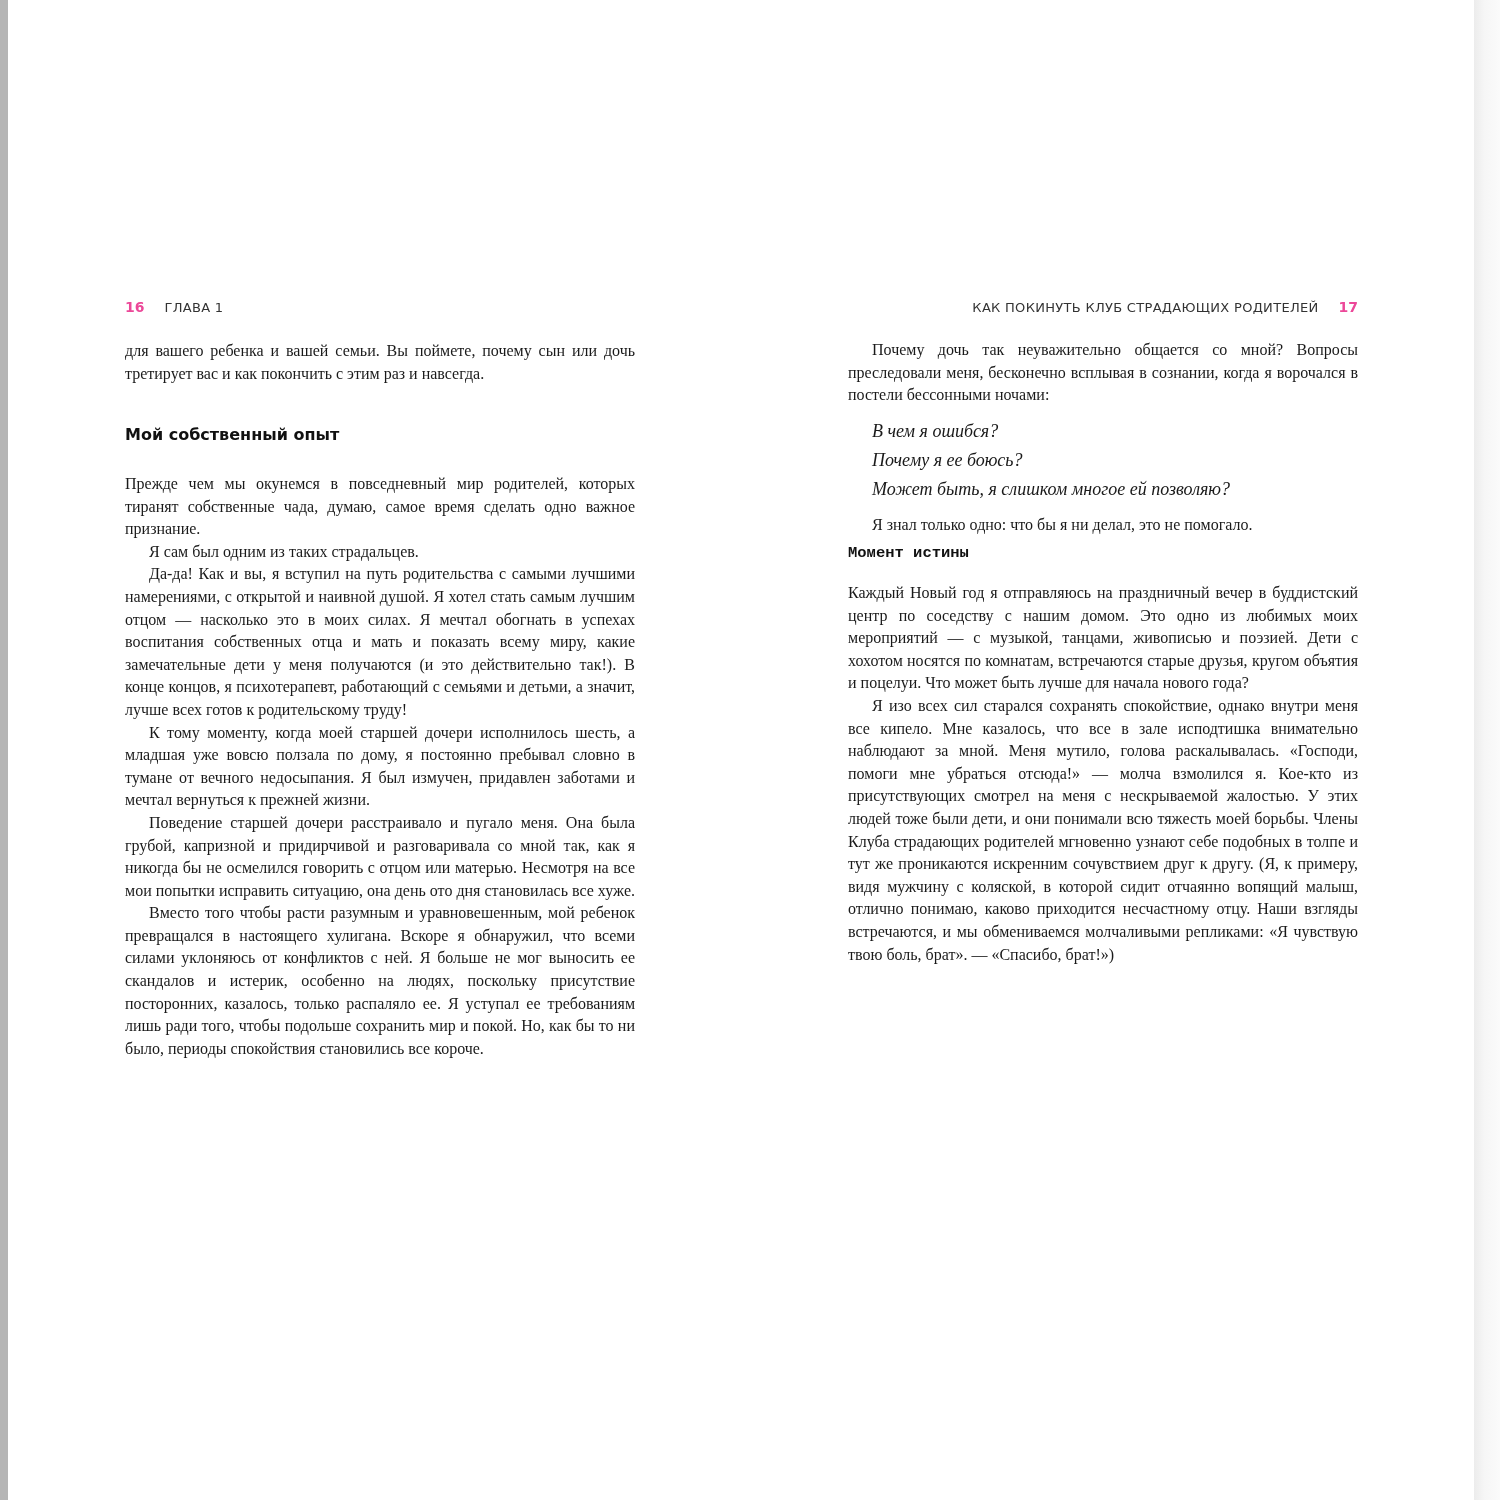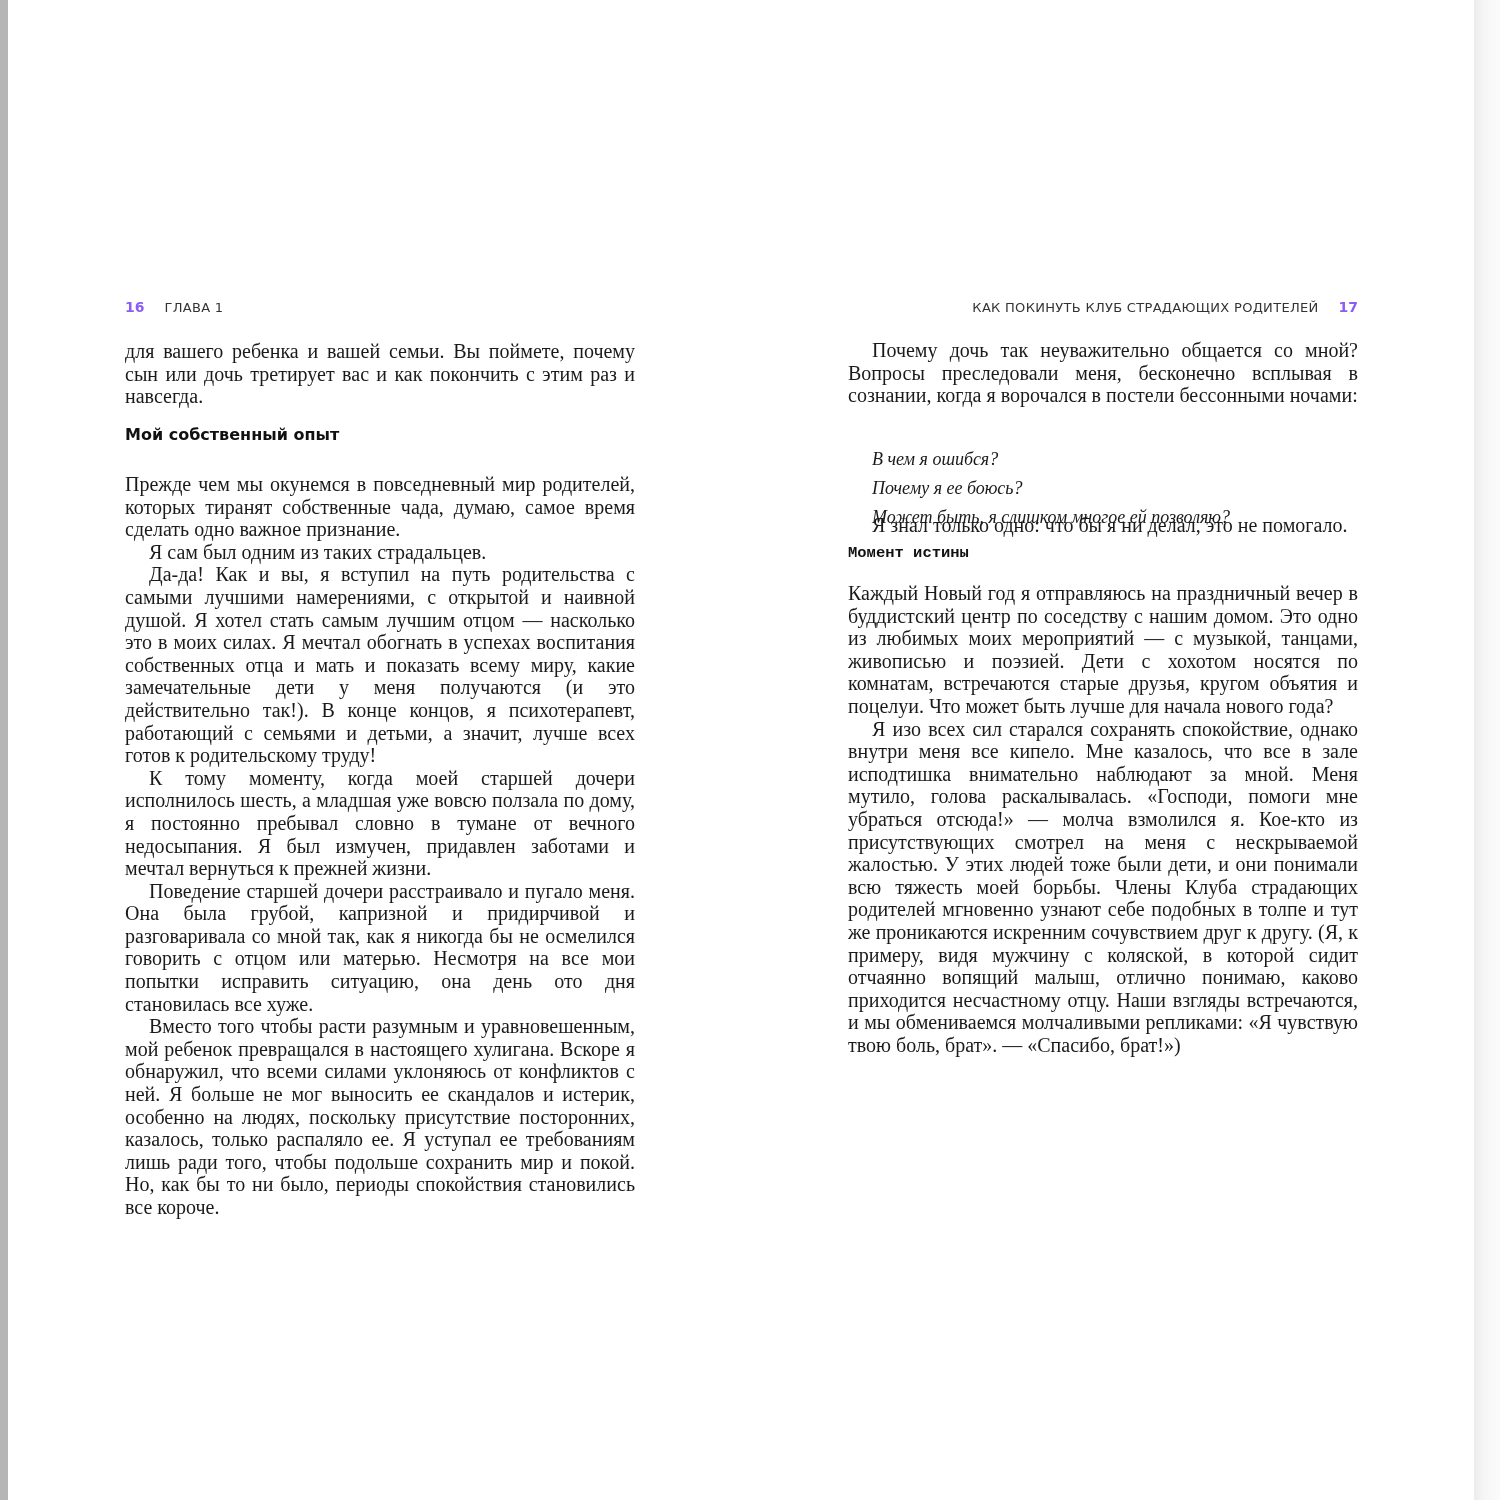--- a/index.html
+++ b/index.html
@@ -20,48 +20,48 @@
     .page { position: absolute; top: 0; }
     .page.left { left: 125px; width: 510px; }
     .page.right { left: 848px; width: 510px; }
 
     .running-head {
       position: absolute; top: 299px; height: 20px; width: 510px;
       font-family: "DejaVu Sans", "Liberation Sans", sans-serif;
       display: flex; align-items: baseline;
     }
     .page.right .running-head { justify-content: flex-end; }
-    .folio { font-size: 14px; font-weight: bold; color: #8b5cf6; }
+    .folio { font-size: 14px; font-weight: bold; color: #ec4899; }
     .head-label {
       font-size: 13px; letter-spacing: 0.3px; color: #333; text-transform: uppercase;
     }
     .page.left .head-label { margin-left: 20px; }
     .page.right .head-label { margin-right: 20px; }
 
     .text {
       position: absolute; width: 510px;
-      font-size: 20px; line-height: 22.6px;
+      font-size: 16px; line-height: 22.6px;
       text-align: justify;
     }
     .text p { margin: 0; text-indent: 0; }
     .text p.indent { text-indent: 24px; }
     .text p.last { text-align-last: left; }
 
     .page.left .text.block1 { top: 340px; }
     .h2 {
       position: absolute; top: 425px;
       font-family: "DejaVu Sans", "Liberation Sans", sans-serif;
       font-weight: bold; font-size: 16px; color: #111;
     }
     .page.left .text.block2 { top: 473px; }
 
     .page.right .text.block1 { top: 339px; }
     .questions {
       position: absolute; top: 417px; left: 24px; width: 486px;
-      font-style: italic; font-size: 18px; line-height: 29px; margin-top: 28px;
+      font-style: italic; font-size: 18px; line-height: 29px;
     }
     .questions div { margin: 0; }
     .page.right .text.after-q { top: 514px; }
     .h3 {
       position: absolute; top: 544px;
       font-family: Liberation Mono, monospace;
       font-weight: bold; font-size: 15.5px; color: #111;
     }
     .page.right .text.block3 { top: 582px; }
   </style>

